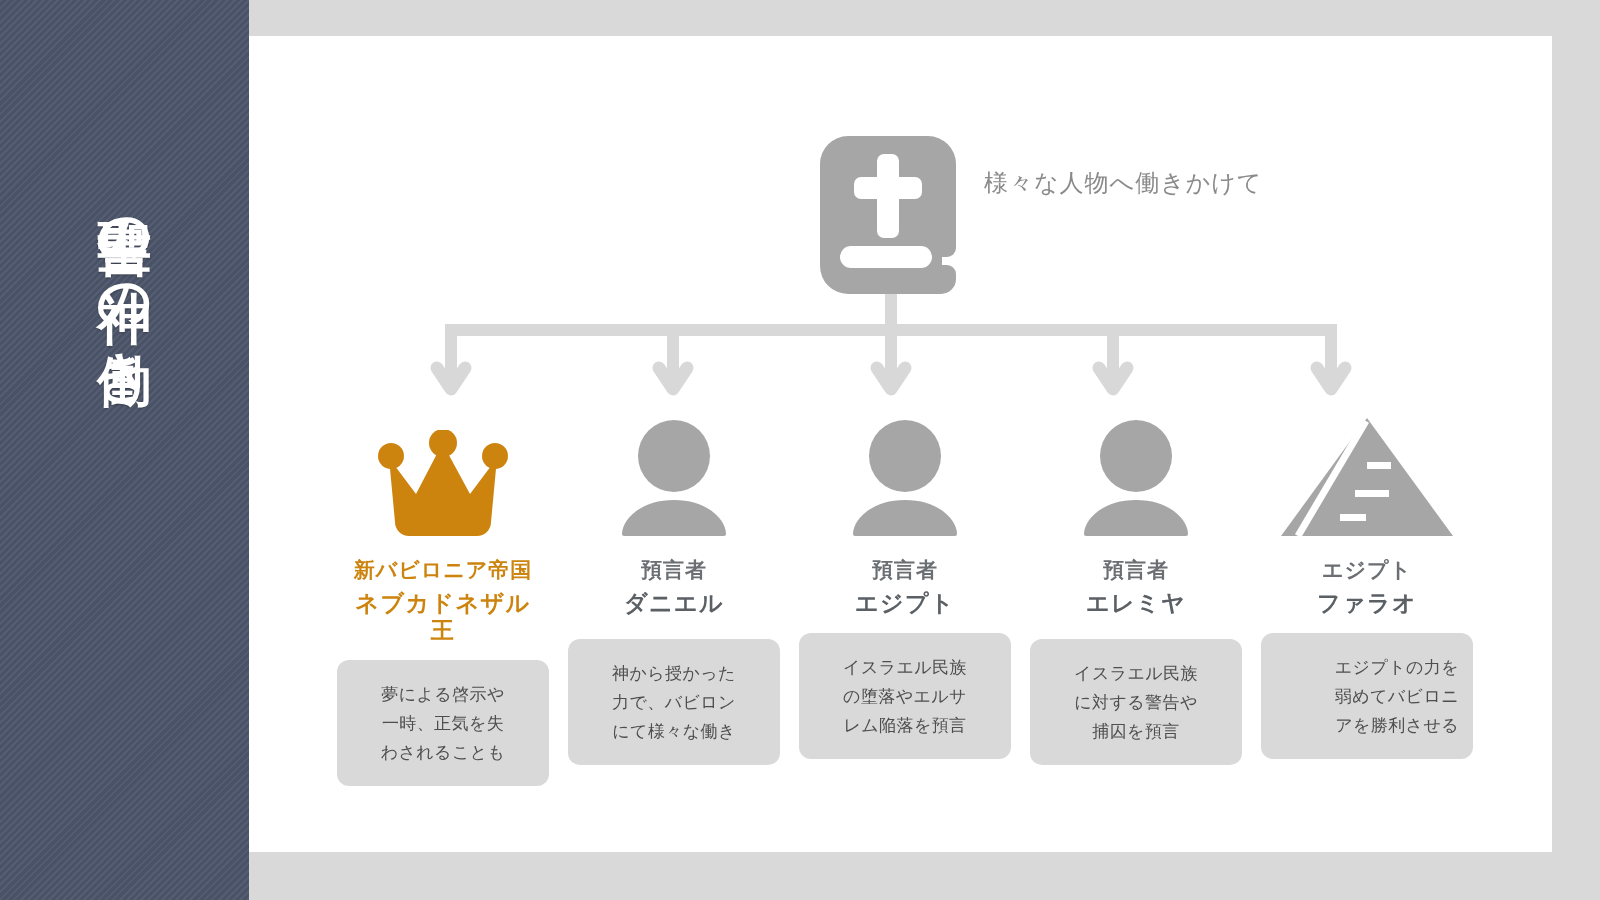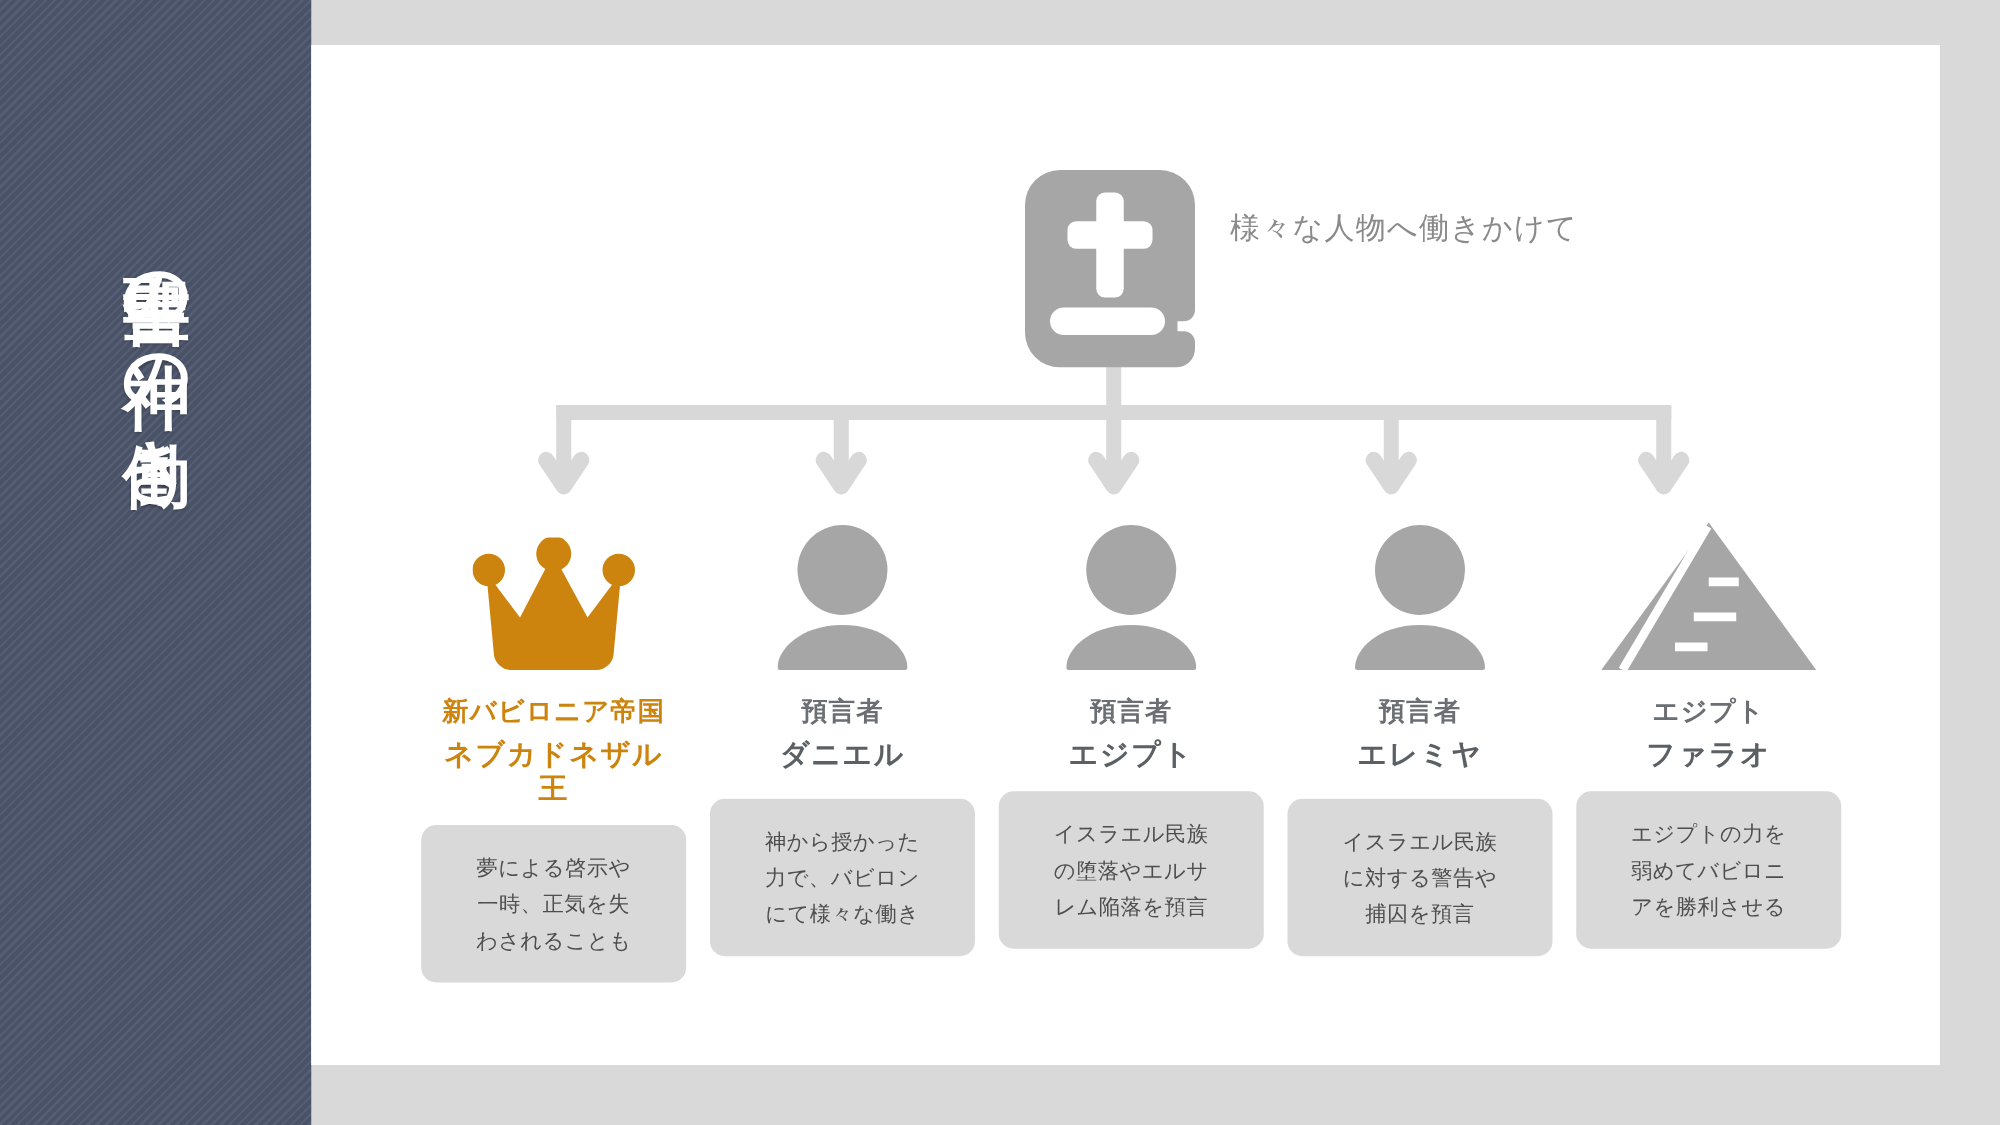--- a/index.html
+++ b/index.html
@@ -157,21 +157,21 @@
     font-size:17px;
     line-height:1.72;
     color:#4e4e4e;
     letter-spacing:0.4px;
     white-space:pre-line;
   }
   .col:nth-child(1) .desc-box,
   .col:nth-child(3) .desc-box { margin-top:16px; }
   .col:nth-child(2) .desc-box,
   .col:nth-child(4) .desc-box { margin-top:22px; }
-  .col:nth-child(5) .desc-box { margin-top:16px; }
+  .col:nth-child(5) .desc-box { margin-top:16px;text-align:right; }
 </style>
 </head>
 <body>
 
 <div id="slide">
 
   <div id="sidebar">
     <div id="sidebar-title">
       <span id="sidebar-title-inner">聖書の神の働き</span>
     </div>

